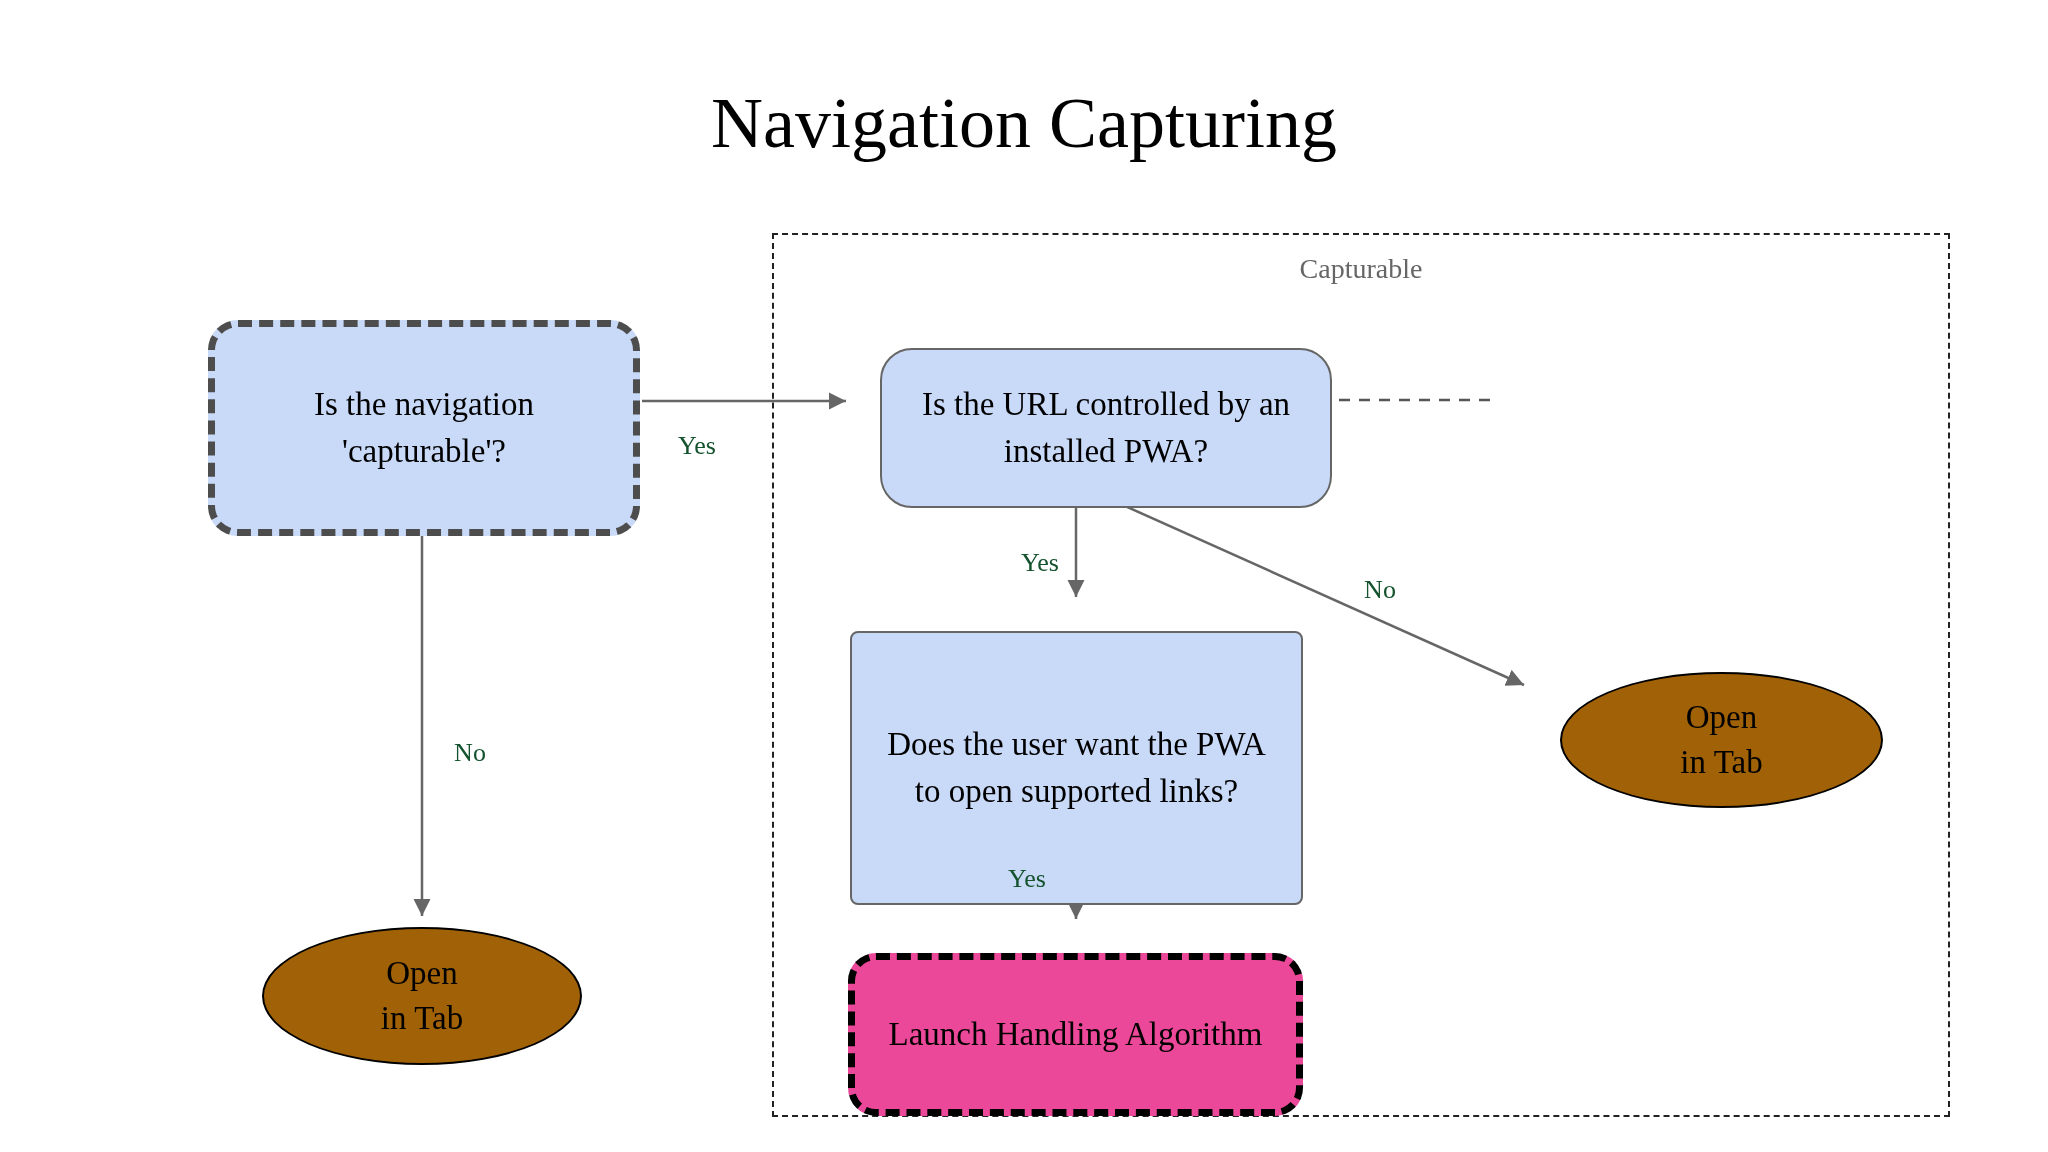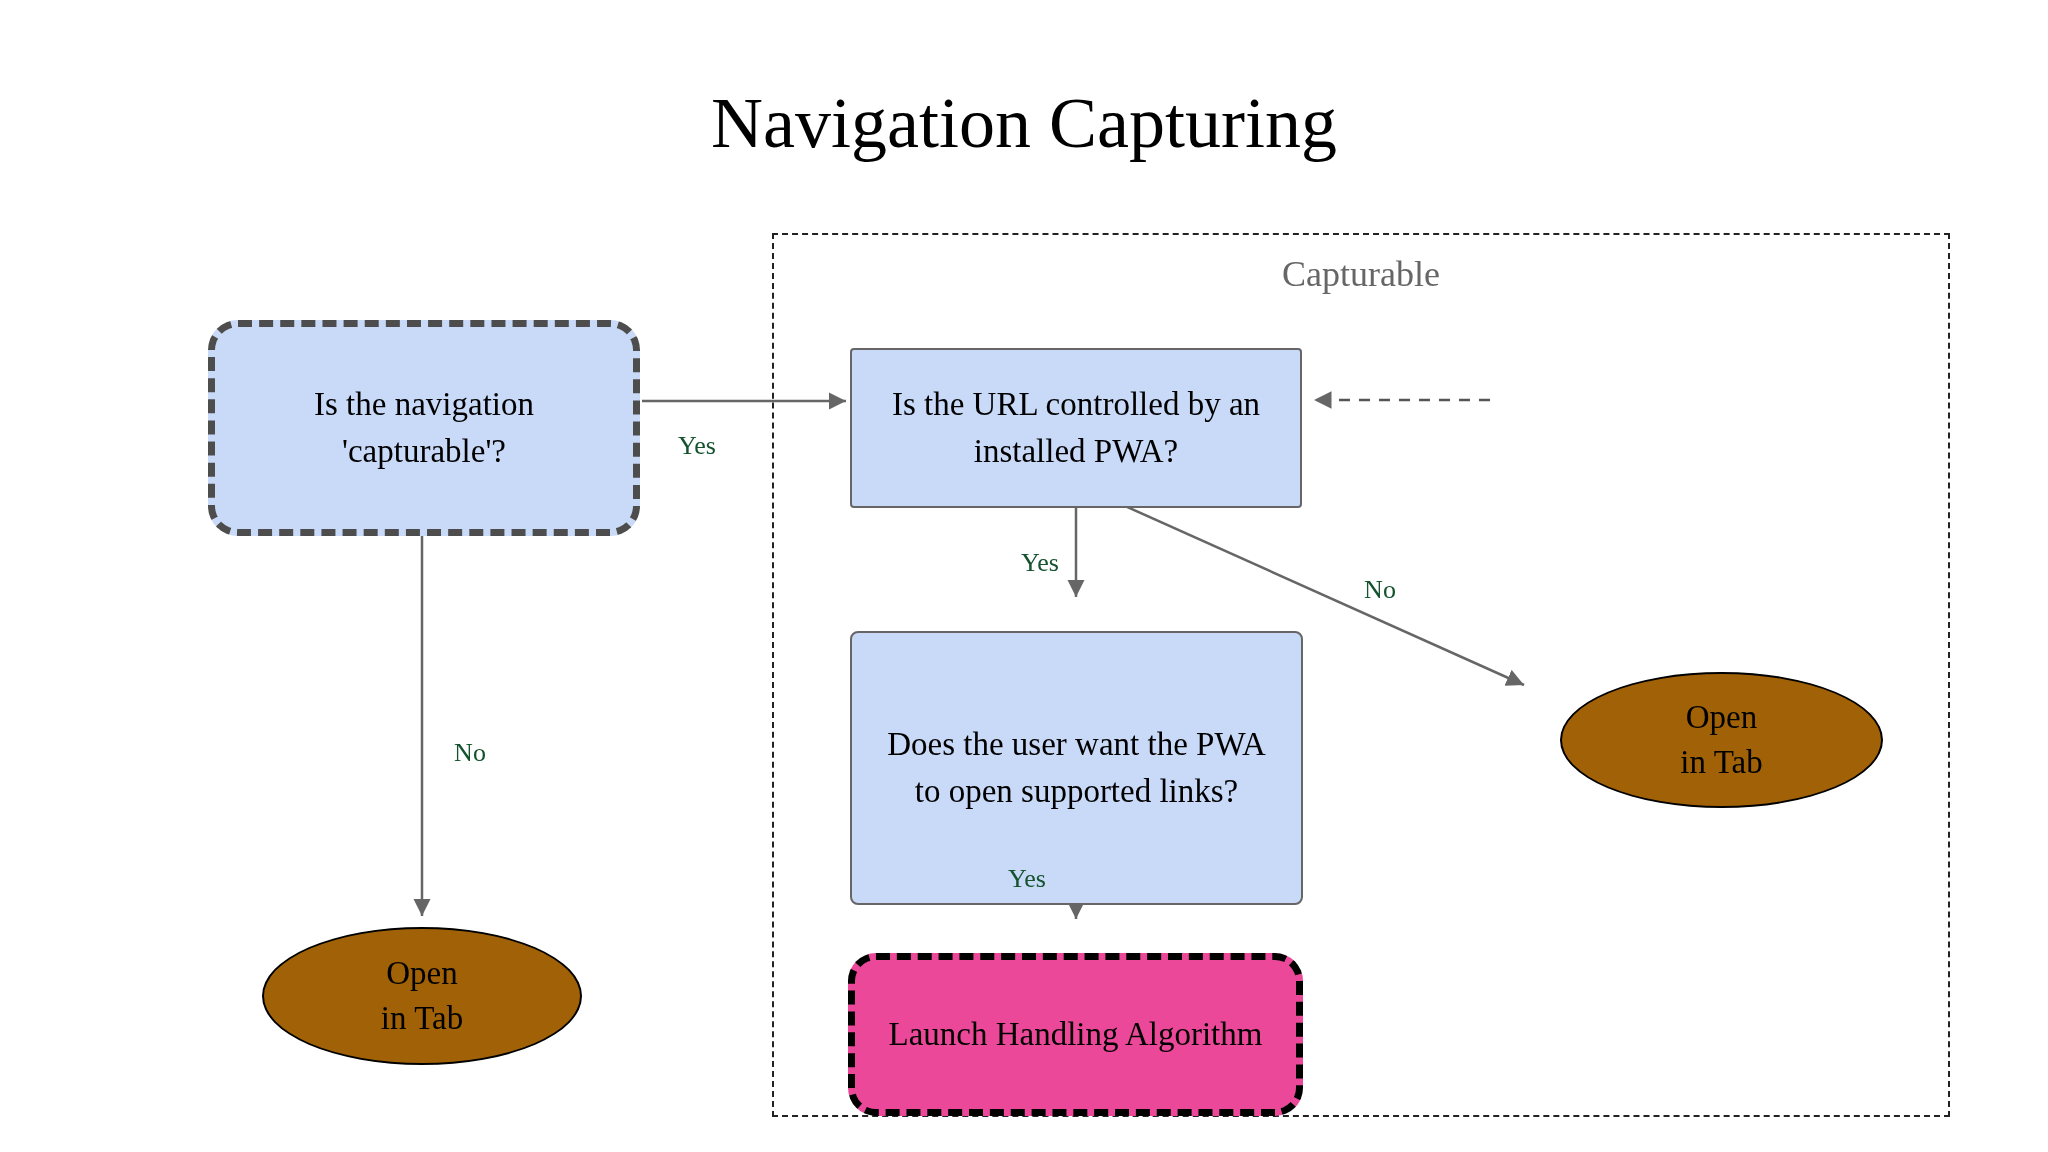--- a/index.html
+++ b/index.html
@@ -30,21 +30,21 @@
     height: 884px;
     border: 2px dashed #222222;
     box-sizing: border-box;
   }
   #capturable-group-label {
     position: absolute;
     top: 18px;
     left: 0;
     width: 100%;
     text-align: center;
-    font-size: 36px;
+    font-size: 28px;
     color: #666666;
   }
   .node {
     position: absolute;
     box-sizing: border-box;
     display: flex;
     align-items: center;
     justify-content: center;
     text-align: center;
     font-size: 33px;
@@ -53,24 +53,24 @@
     padding: 0 26px;
     margin-top: 28px;
   }
   #node-capturable {
     left: 208px; top: 292px; width: 432px; height: 216px;
     background: #c9daf8;
     border: 7px dashed #4d4d4d;
     border-radius: 30px;
   }
   #node-url {
-    left: 850px; top: 320px; width: 452px; height: 160px;
+    left: 880px; top: 320px; width: 452px; height: 160px;
     background: #c9daf8;
     border: 2px solid #666666;
-    border-radius: 4px;
+    border-radius: 32px;
   }
   #node-db {
     left: 1492px; top: 314px; width: 430px; height: 168px;
     background: #efefef;
     border: 2px solid #666666;
     border-radius: 24px;
   }
   #node-user {
     left: 850px; top: 603px; width: 453px; height: 274px;
     background: #c9daf8;

